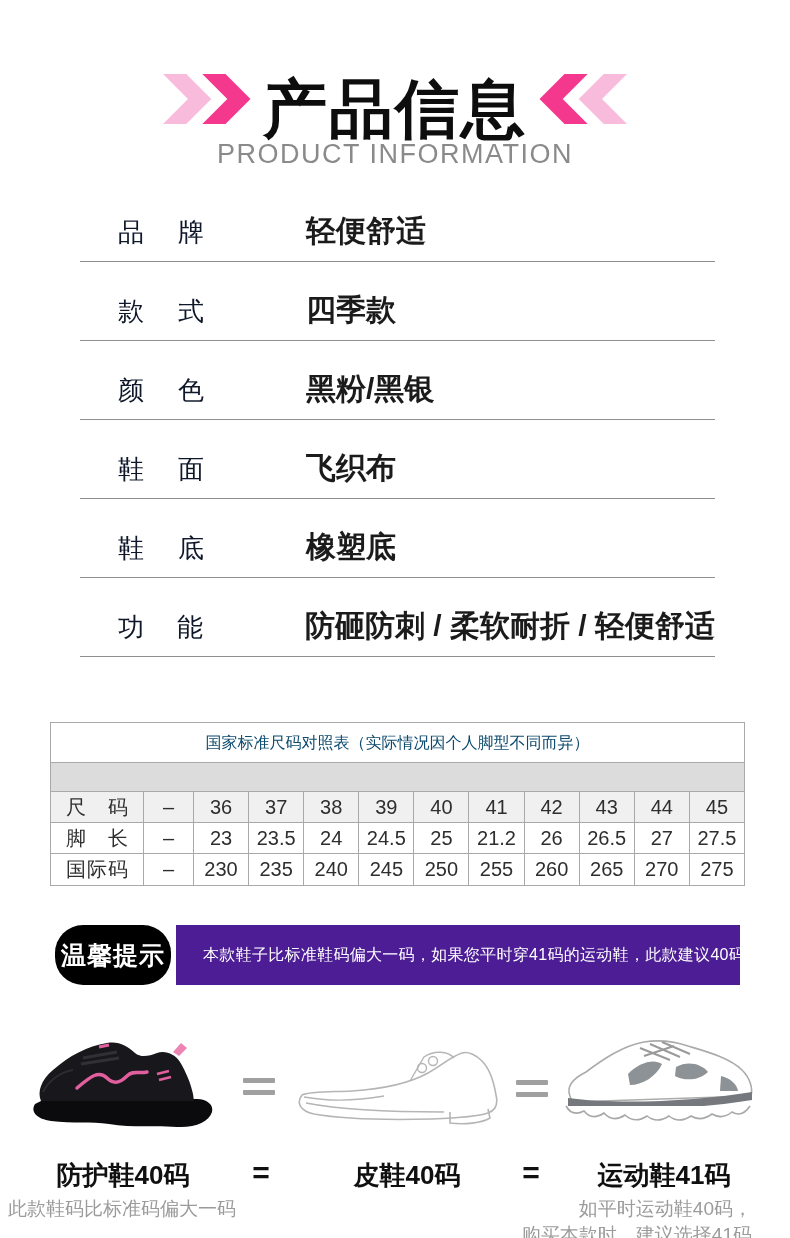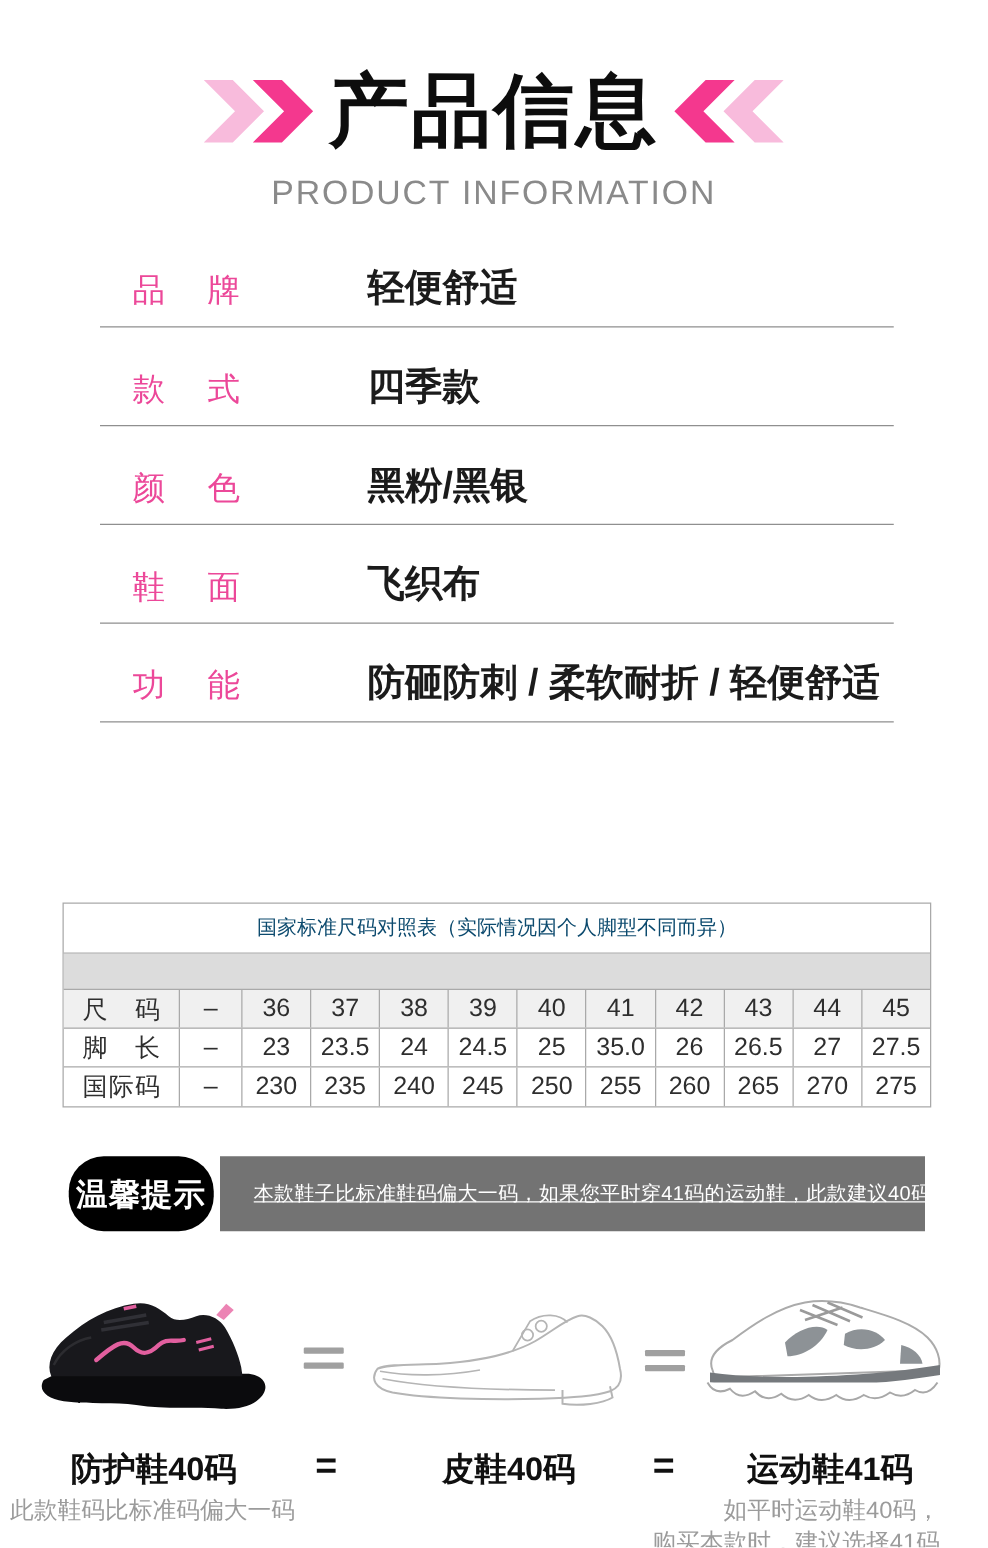--- a/index.html
+++ b/index.html
@@ -5,42 +5,42 @@
   * { margin:0; padding:0; box-sizing:border-box; }
   html,body { background:#ffffff; }
   body { font-family:"Liberation Sans","DejaVu Sans",sans-serif; }
   .page {
     position:relative; width:790px; height:1238px; margin:0 auto;
     background:#ffffff; overflow:hidden;
   }
 
   
   .header-row {
-    position:absolute; top:52px; left:0; width:100%;
-    display:flex; justify-content:center; align-items:center; gap:0;
+    position:absolute; top:73px; left:0; width:100%;
+    display:flex; justify-content:center; gap:0;
   }
   .main-title {
     font-size:64px; font-weight:900; color:#0d0d0d; letter-spacing:2px;
     line-height:1.15; white-space:nowrap;
   }
   .arrows { display:block; }
   .subtitle {
     position:absolute; top:139px; left:0; width:100%; text-align:center;
     font-size:27px; color:#8a8a8a; letter-spacing:1.5px; white-space:nowrap;
   }
 
   
   .specs { position:absolute; top:183px; left:80px; width:635px; }
   .spec-row {
     height:79px; border-bottom:1px solid #8f8f8f;
     display:flex; align-items:flex-end; padding-bottom:14px;
   }
   .spec-label {
-    display:inline-block; width:86px; margin-left:26px;
-    font-size:26px; color:#ec4899;
+    display:inline-block; width:86px; margin-left:38px;
+    font-size:26px; color:#0f172a;
     text-align:justify; text-align-last:justify;
     line-height:1.1;
   }
   .spec-value {
     margin-left:102px; font-size:30px; font-weight:bold; color:#1b1b1b;
     line-height:1.1; white-space:nowrap;
   }
 
   
   .size-table {
@@ -71,22 +71,22 @@
   
   .tip-black {
     position:absolute; top:925px; left:55px; width:116px; height:60px;
     background:#000000; color:#ffffff; display:flex; align-items:center;
     justify-content:center; font-size:25px; font-weight:bold; letter-spacing:1px;
     white-space:nowrap;
     border-radius:28px;
   }
   .tip-pink {
     position:absolute; top:925px; left:176px; width:564px; height:60px;
-    background:#737373; color:#ffffff; display:flex; align-items:center;
-    padding-left:27px; font-size:16px; letter-spacing:0.3px; white-space:nowrap;text-decoration:underline;
+    background:#4c1d95; color:#ffffff; display:flex; align-items:center;
+    padding-left:27px; font-size:16px; letter-spacing:0.3px; white-space:nowrap;
   }
 
   
   .shoe-img { position:absolute; }
   .eq-gray { position:absolute; display:flex; flex-direction:column; gap:7px; }
   .eq-gray i { display:block; width:32px; height:5px; background:#a0a0a0; border-radius:1px; }
   .cmp-label {
     position:absolute; top:1158px; font-size:26px; font-weight:bold; color:#101010;
     text-align:center; white-space:nowrap;
   }
@@ -127,20 +127,24 @@
       <span class="spec-label">款式</span>
       <span class="spec-value">四季款</span>
     </div>
     <div class="spec-row">
       <span class="spec-label">颜色</span>
       <span class="spec-value">黑粉/黑银</span>
     </div>
     <div class="spec-row">
       <span class="spec-label">鞋面</span>
       <span class="spec-value">飞织布</span>
+    </div>
+    <div class="spec-row">
+      <span class="spec-label">鞋底</span>
+      <span class="spec-value">橡塑底</span>
     </div>
     <div class="spec-row">
       <span class="spec-label">功能</span>
       <span class="spec-value">防砸防刺 / 柔软耐折 / 轻便舒适</span>
     </div>
   </div>
 
   <div class="size-table">
     <div class="t-title">国家标准尺码对照表（实际情况因个人脚型不同而异）</div>
     <div class="t-band"></div>
@@ -165,21 +169,21 @@
     <div class="t-row">
       <div class="t-label">
           <span>脚长</span>
         </div>
       <div class="t-dash">–</div>
       <div class="t-cell">23</div>
       <div class="t-cell">23.5</div>
       <div class="t-cell">24</div>
       <div class="t-cell">24.5</div>
       <div class="t-cell">25</div>
-      <div class="t-cell">35.0</div>
+      <div class="t-cell">21.2</div>
       <div class="t-cell">26</div>
       <div class="t-cell">26.5</div>
       <div class="t-cell">27</div>
       <div class="t-cell">27.5</div>
     </div>
 
     <div class="t-row">
       <div class="t-label">
           <span>国际码</span>
         </div>

